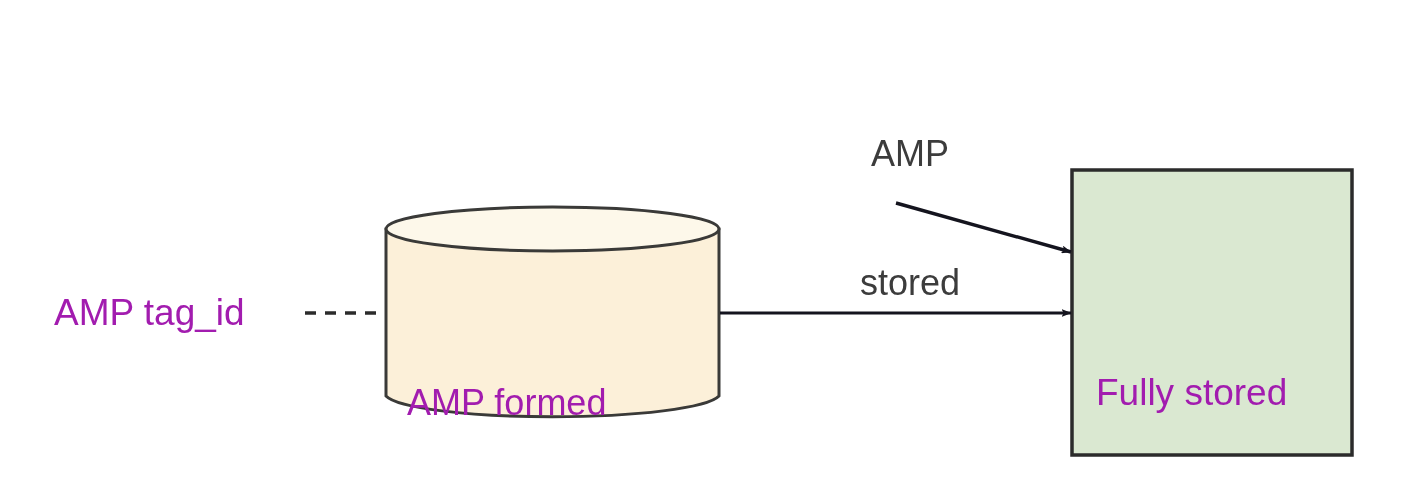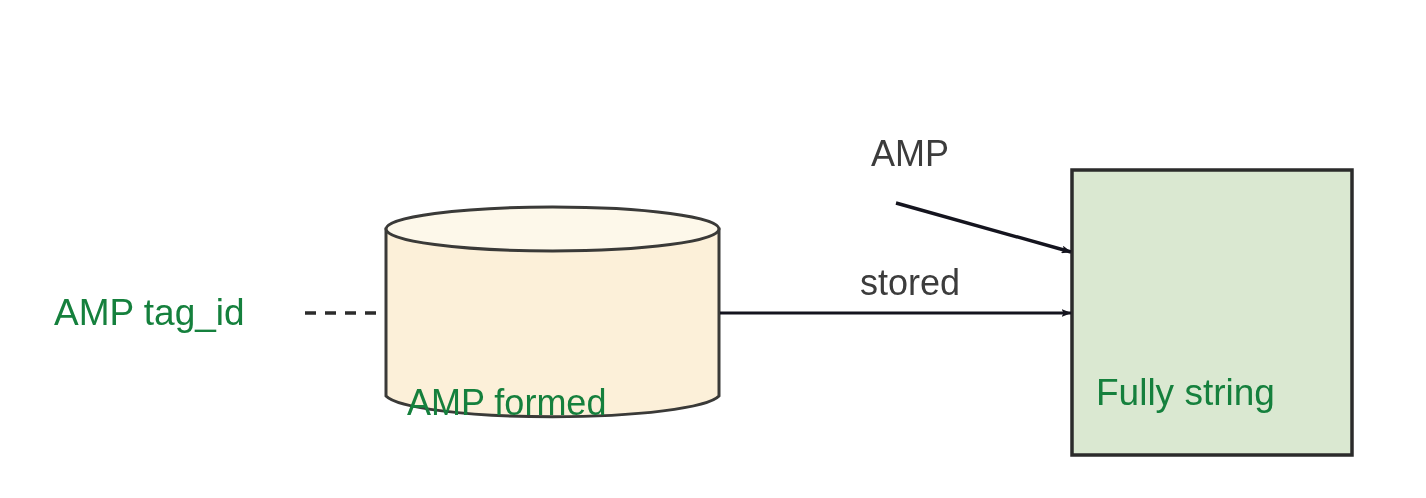--- a/index.html
+++ b/index.html
@@ -19,21 +19,21 @@
   }
   #diagram-svg {
     position: absolute;
     left: 0;
     top: 0;
     width: 1426px;
     height: 498px;
   }
   .dg-text {
     position: absolute;
-    color: #15803d;
+    color: #a21caf;
     font-family: "Liberation Sans", sans-serif;
     font-size: 37px;
     line-height: 44px;
     white-space: pre;
     letter-spacing: 0px;
   }
   #label-tag-id {
     left: 54px;
     top: 291px;
   }
@@ -88,21 +88,21 @@
   </svg>
 
   <div class="dg-text" id="label-tag-id">AMP tag_id</div>
 
   <div class="dg-text" id="cylinder-label">
     <span class="dg-line">AMP formed</span>
     
   </div>
 
   <div class="dg-text" id="box-label">
-    <span class="dg-line">Fully string</span>
+    <span class="dg-line">Fully stored</span>
     
   </div>
 
   <div class="dg-text" id="qs-label">
     <span class="dg-line">AMP</span>
     <span class="dg-line">stored</span>
   </div>
 
 </div>
 

